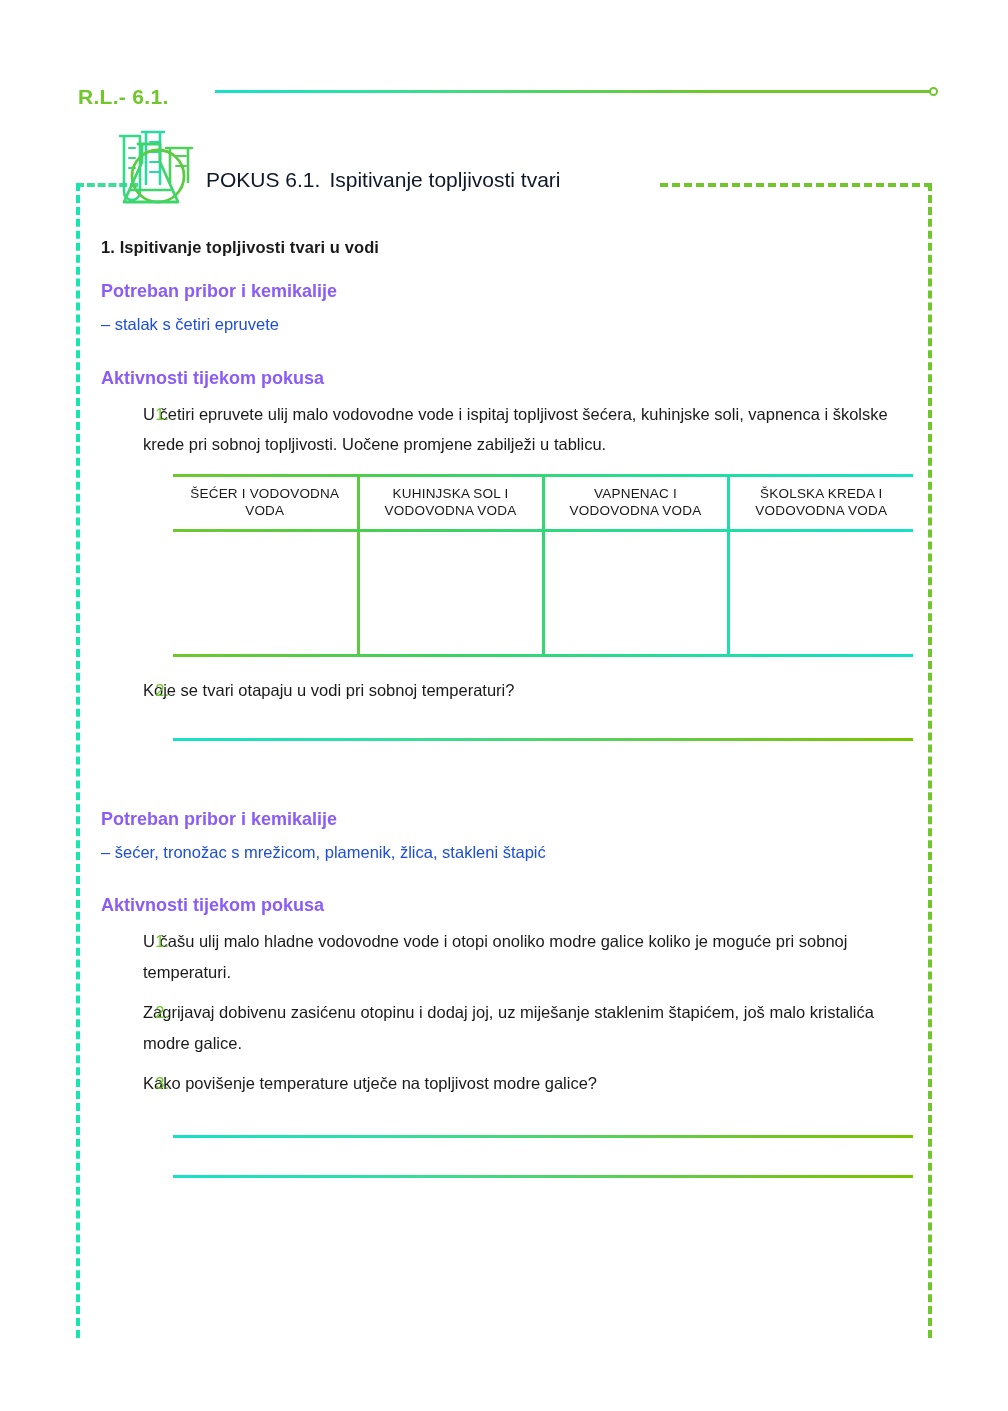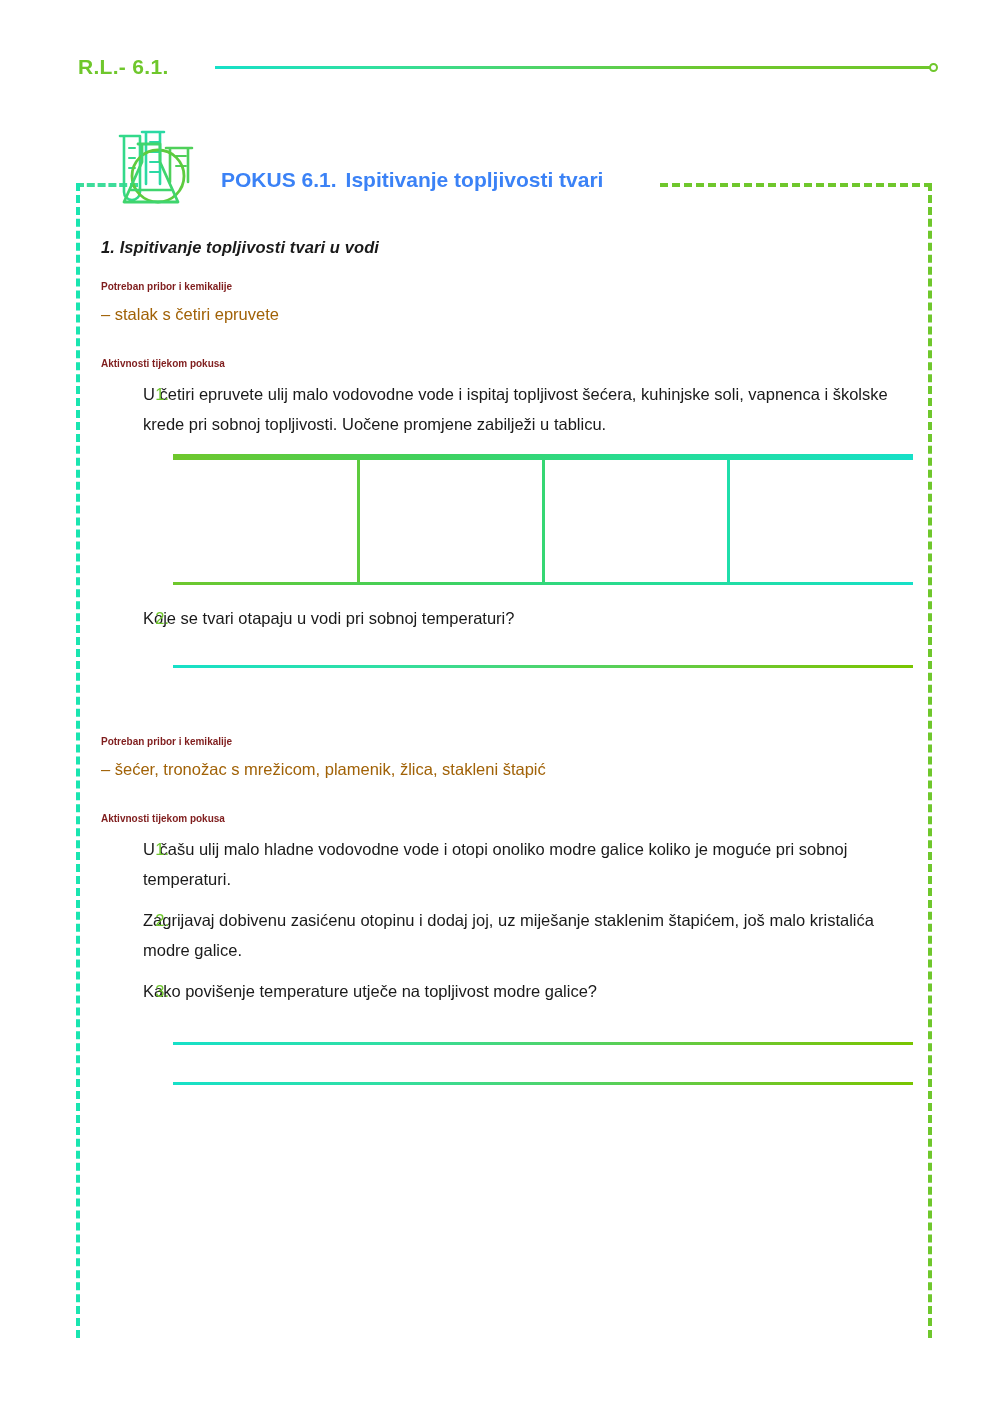--- a/index.html
+++ b/index.html
@@ -13,25 +13,24 @@
     position: relative;
     font-family: "Liberation Sans", sans-serif;
     color: #1a1a1a;
     overflow: hidden;
   }
 
   
   .header-row {
     position: absolute;
     left: 78px;
-    top: 50px;
+    top: 85px;
     width: 860px;
     height: 34px;
     display: flex;
-    align-items: center;
     gap: 32px;
   }
   .header-code {
     font-size: 21px;
     font-weight: bold;
     color: #6fc72c;
     letter-spacing: 0.3px;
     white-space: nowrap;
   }
   .header-rule-wrap {
@@ -96,54 +95,53 @@
     position: absolute;
     left: 98px;
     top: 126px;
     width: 110px;
     height: 88px;
   }
 
   
   .pokus-title {
     position: absolute;
-    left: 221px;
+    left: 206px;
     top: 168px;
     font-size: 21px;
-    font-weight: bold;
-    color: #3b82f6;
+    font-weight: normal;
+    color: #0f172a;
     white-space: nowrap;
   }
   .pokus-title .num { margin-right: 9px; }
 
   
   .content {
     position: absolute;
     left: 101px;
     top: 238px;
     width: 812px;
   }
 
   .sec-heading {
     font-size: 16.5px;
     font-weight: bold;
-    font-style: italic;
     color: #1a1a1a;
     margin: 0 0 24px 0;
     letter-spacing: 0.1px;
   }
   .sub-heading {
-    font-size: 10px;
+    font-size: 18px;
     font-weight: bold;
-    color: #7f1d1d;
+    color: #8b5cf6;
     margin: 0 0 10px 0;
   }
   .dash-line {
     font-size: 16.5px;
-    color: #a16207;
+    color: #1d4ed8;
     margin: 0 0 8px 0;
     line-height: 1.55;
   }
   .gap-a { height: 22px; }
 
   
   ol.steps {
     list-style: none;
     margin: 0;
     padding: 0;
@@ -260,20 +258,30 @@
 
     <ol class="steps">
       <li>
         <span class="marker">1.</span>
         <span class="txt">U četiri epruvete ulij malo vodovodne vode i ispitaj topljivost šećera, kuhinjske soli, vapnenca i školske krede pri sobnoj topljivosti. Uočene promjene zabilježi u tablicu.</span>
       </li>
     </ol>
 
     <div class="tbl-wrap">
       <div class="tbl-rule"></div>
+      <table class="obs">
+        <thead>
+          <tr>
+            <th>ŠEĆER I VODOVODNA VODA</th>
+            <th class="vdiv-1">KUHINJSKA SOL I VODOVODNA VODA</th>
+            <th class="vdiv-2">VAPNENAC I VODOVODNA VODA</th>
+            <th class="vdiv-3">ŠKOLSKA KREDA I VODOVODNA VODA</th>
+          </tr>
+        </thead>
+      </table>
       <div class="tbl-rule"></div>
       <table class="obs">
         <tbody>
           <tr>
             <td></td>
             <td class="vdiv-1"></td>
             <td class="vdiv-2"></td>
             <td class="vdiv-3"></td>
           </tr>
         </tbody>

